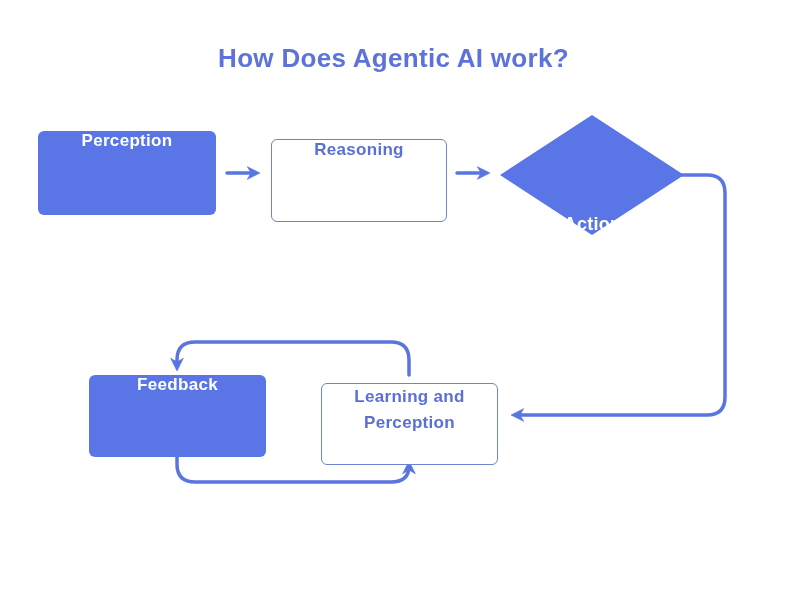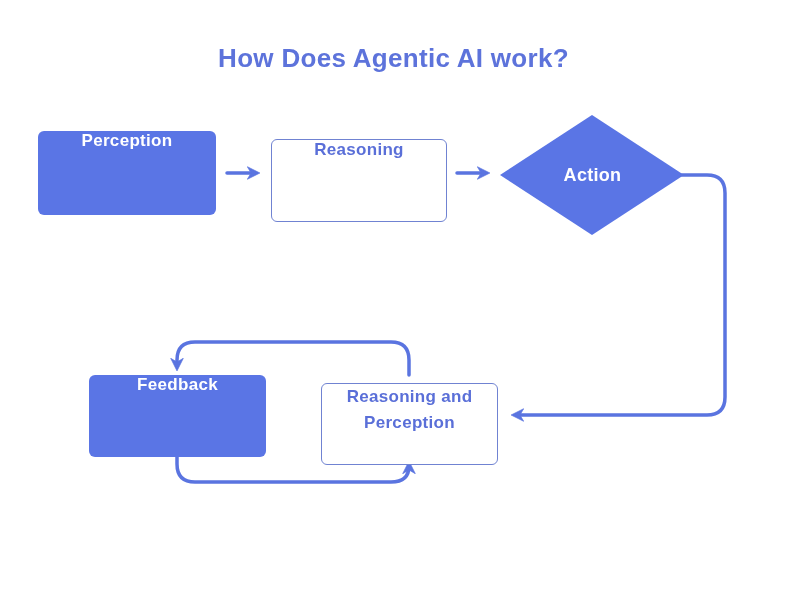--- a/index.html
+++ b/index.html
@@ -60,21 +60,21 @@
     color: var(--text-blue);
     margin-top: 8px;
   }
   .node-perception { left: 38px;  top: 131px; width: 178px; height: 84px; }
   .node-reasoning  { left: 271px; top: 131px; width: 176px; height: 83px; }
   .node-learning   { left: 89px;  top: 375px; width: 177px; height: 82px; }
   .node-feedback   { left: 321px; top: 375px; width: 177px; height: 82px; line-height: 26px; }
   .node-action-label {
     position: absolute;
     left: 500px; top: 115px; width: 185px; height: 120px;
-    display: flex; align-items: center; justify-content: center;
+    display: flex; align-items: flex-end; justify-content: center;
     font-size: 18px; font-weight: bold; letter-spacing: 0.3px;
     color: var(--text-light);
   }
 </style>
 </head>
 <body>
 
 <div class="canvas">
 
   <div class="title">How Does Agentic AI work?</div>
@@ -110,18 +110,18 @@
   <div class="node-action-label">
     <span>Action</span>
   </div>
 
   <div class="node filled node-learning">
     <span>Feedback</span>
   </div>
 
   <div class="node outlined node-feedback">
     <span>
-      <span>Reasoning and</span><br>
+      <span>Learning and</span><br>
       <span>Perception</span>
     </span>
   </div>
 
 </div>
 
 </body></html>

